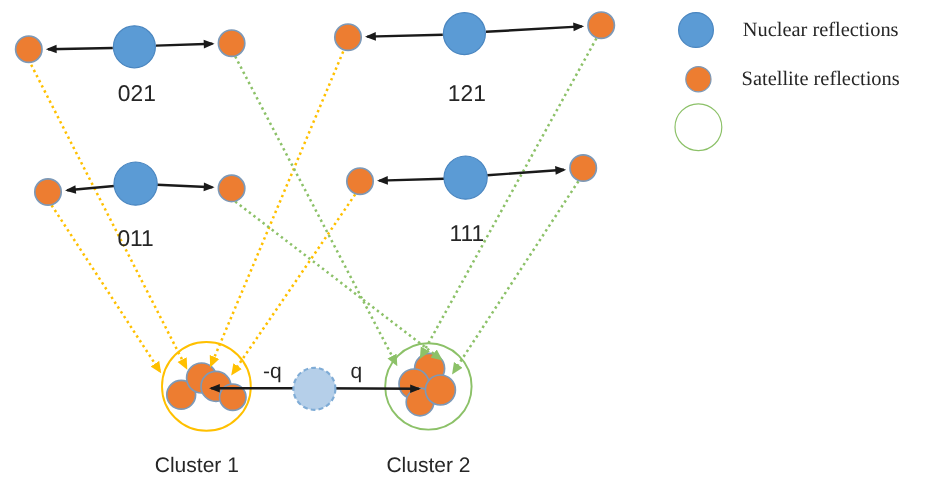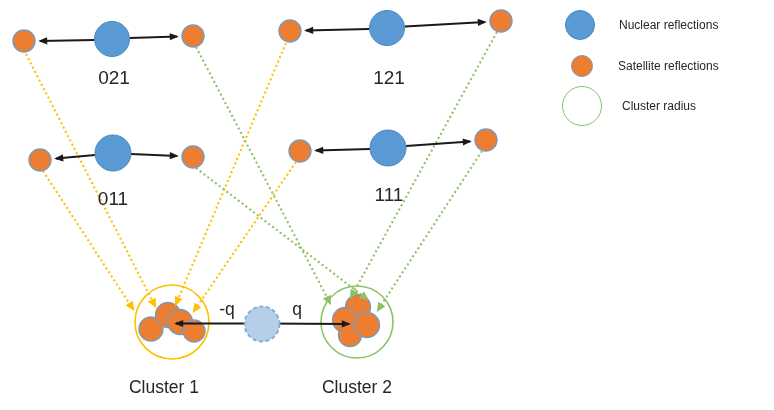--- a/index.html
+++ b/index.html
@@ -18,21 +18,21 @@
   .mkB{fill:var(--arrow-black);}
   .mkY{fill:var(--yellow-arrow);}
   .mkG{fill:var(--green-arrow);}
   
   .glbl{font-size:19px;fill:var(--text);text-anchor:middle;}
   .clbl{font-size:17.5px;fill:var(--text);text-anchor:middle;}
   .qlbl{font-size:17.5px;fill:var(--text);text-anchor:middle;}
   
   #legend{position:absolute;left:545px;top:0;width:229px;height:140px;}
   .leg-row{position:absolute;display:flex;align-items:center;}
-  .leg-label{font-size:12px;color:var(--text);white-space:nowrap;}
+  .leg-label{font-size:17px;color:var(--text);white-space:nowrap;font-family:Liberation Serif, serif;}
   .sw{border-radius:50%;box-sizing:border-box;}
   .sw-nuclear{width:30px;height:30px;background:var(--nuclear-fill);border:1px solid var(--nuclear-stroke);}
   .sw-satellite{width:22px;height:22px;background:var(--satellite-fill);border:1.4px solid var(--satellite-stroke);}
   .sw-cluster{width:40px;height:40px;background:transparent;border:1.5px solid var(--cluster2-ring);}
 </style>
 </head>
 <body>
 
 <div id="stage">
   <svg width="774" height="410" viewBox="0 0 774 410">
@@ -122,16 +122,15 @@
     <div class="leg-row" style="left:20px;top:10px;">
       <span class="sw sw-nuclear"></span>
       <span class="leg-label" style="margin-left:24px;">Nuclear reflections</span>
     </div>
     <div class="leg-row" style="left:26px;top:55px;text-align:center;">
       <span class="sw sw-satellite"></span>
       <span class="leg-label" style="margin-left:25px;">Satellite reflections</span>
     </div>
     <div class="leg-row" style="left:17px;top:86px;">
       <span class="sw sw-cluster"></span>
-      <span class="leg-label" style="margin-left:20px;">Cluster radius</span>
     </div>
   </div>
 </div>
 
 </body></html>

